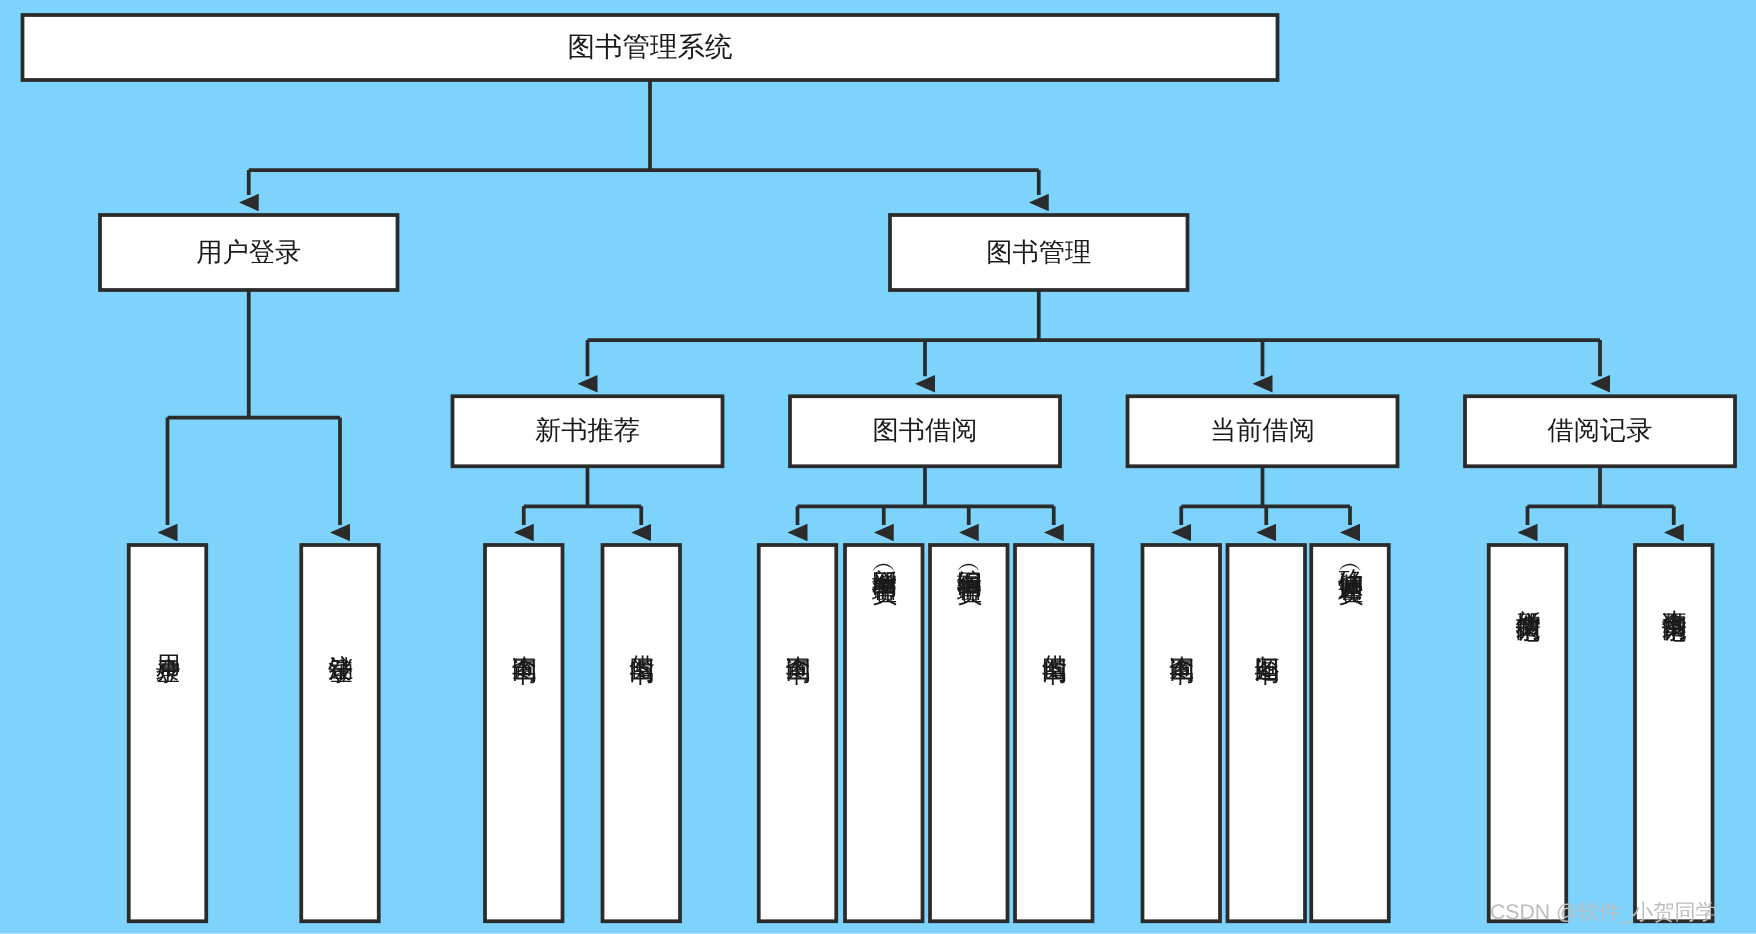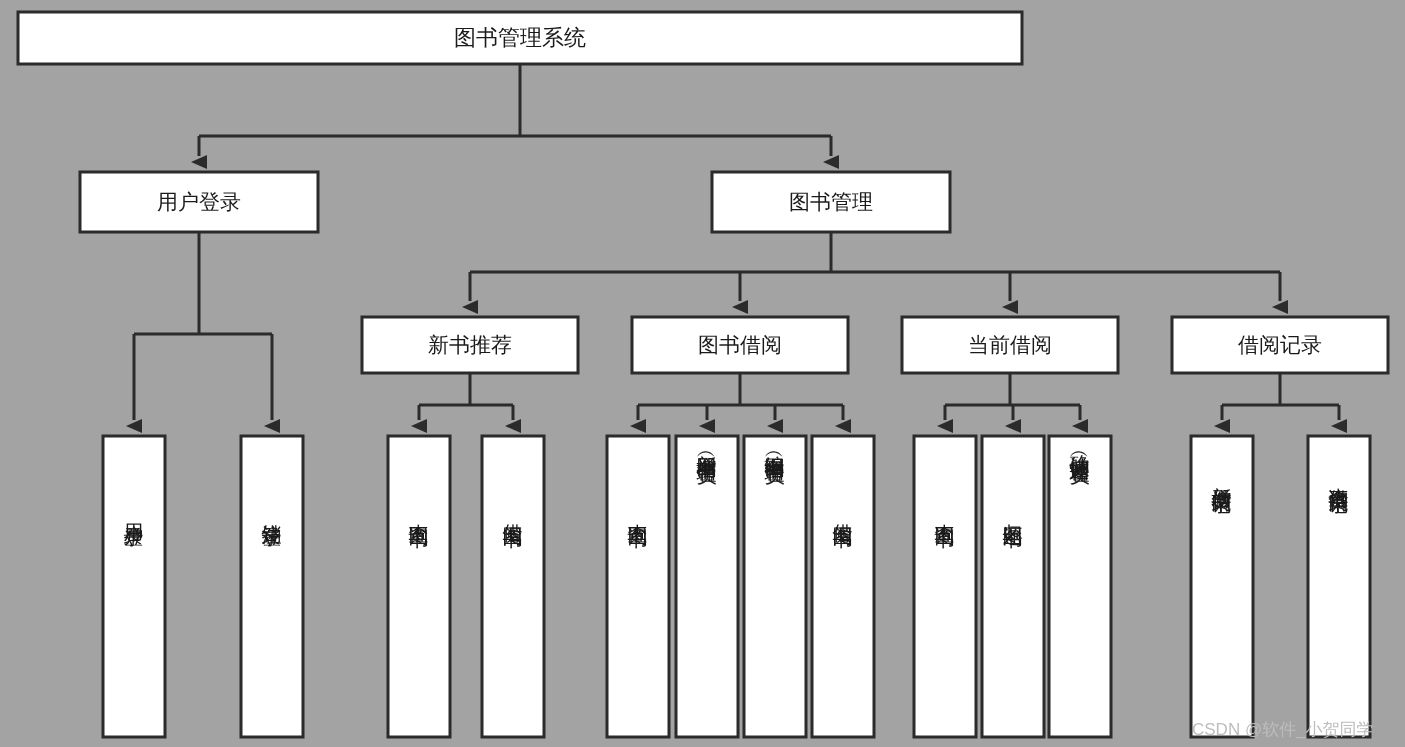--- a/index.html
+++ b/index.html
@@ -1,17 +1,17 @@
 <!DOCTYPE html>
 <html><head>
 <meta charset="utf-8">
 <style>
   html,body{margin:0;padding:0;background:#ffffff;}
   body{font-family:"Liberation Sans","DejaVu Sans",sans-serif;}
-  #stage{position:relative;width:1405px;height:747px;background:#a3a3a3;overflow:hidden;}
+  #stage{position:relative;width:1405px;height:747px;background:#7dd3fc;overflow:hidden;}
   svg{position:absolute;left:0;top:0;width:1405px;height:747px;}
   .box{fill:#ffffff;stroke:#2b2b2b;stroke-width:3;}
   .lbl{fill:#1a1a1a;font-size:21px;text-anchor:middle;dominant-baseline:middle;
        font-family:"Liberation Sans","DejaVu Sans",sans-serif;}
   .lbl-root{font-size:22px;}
   .vlbl{fill:#1a1a1a;font-size:20px;text-anchor:middle;
         font-family:"Liberation Sans","DejaVu Sans",sans-serif;
         writing-mode:vertical-rl;text-orientation:upright;letter-spacing:1.5px;}
   .edge{stroke:#2b2b2b;stroke-width:3;fill:none;}
   .arrow{fill:#2b2b2b;stroke:none;}

